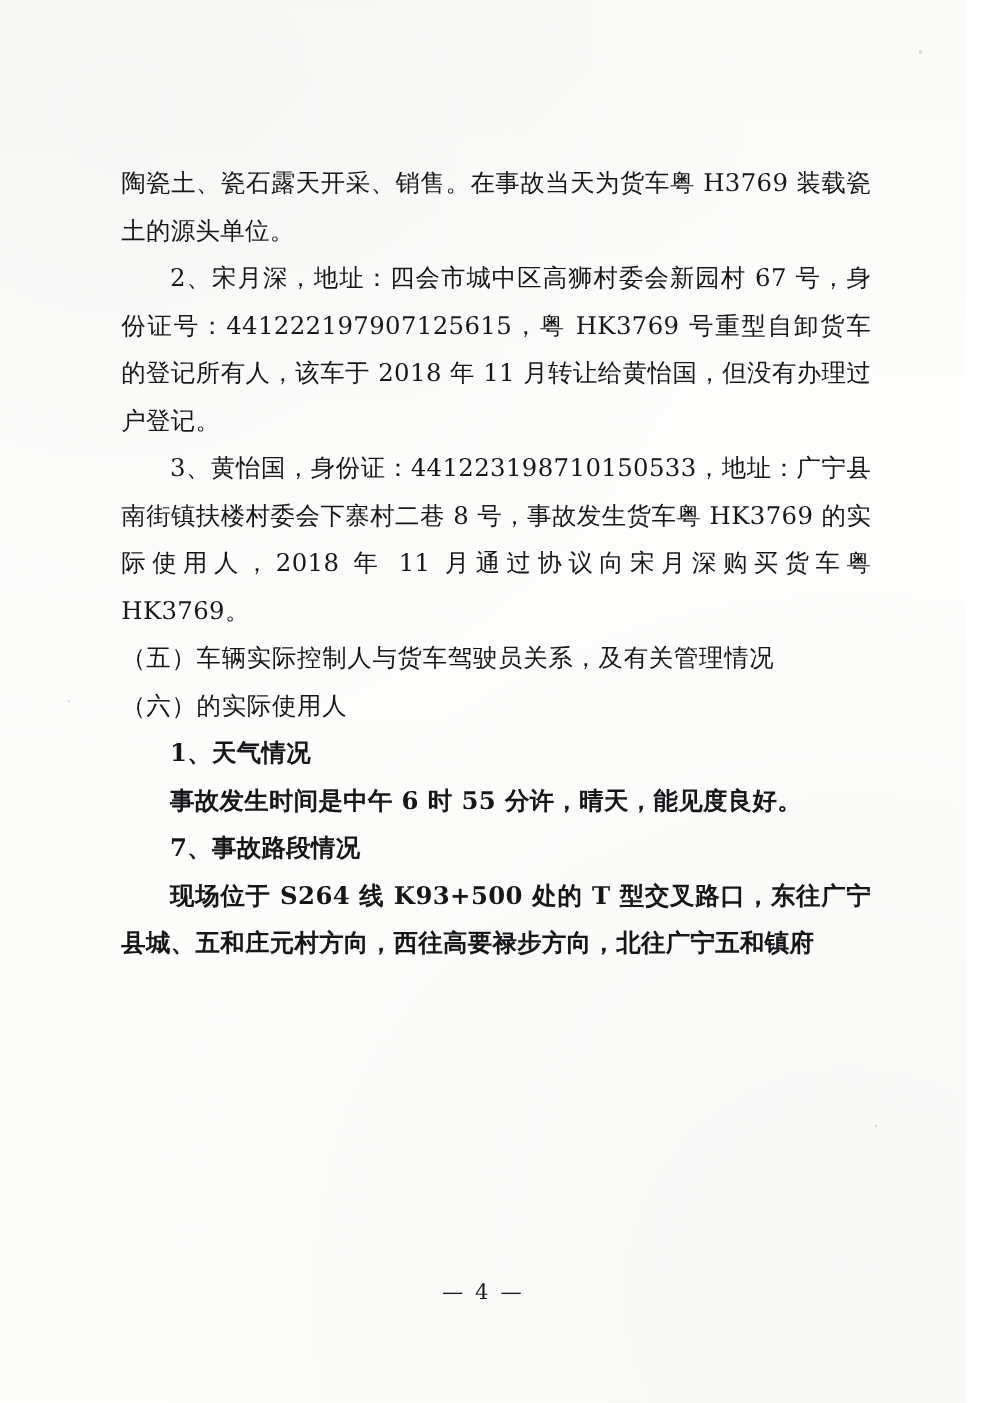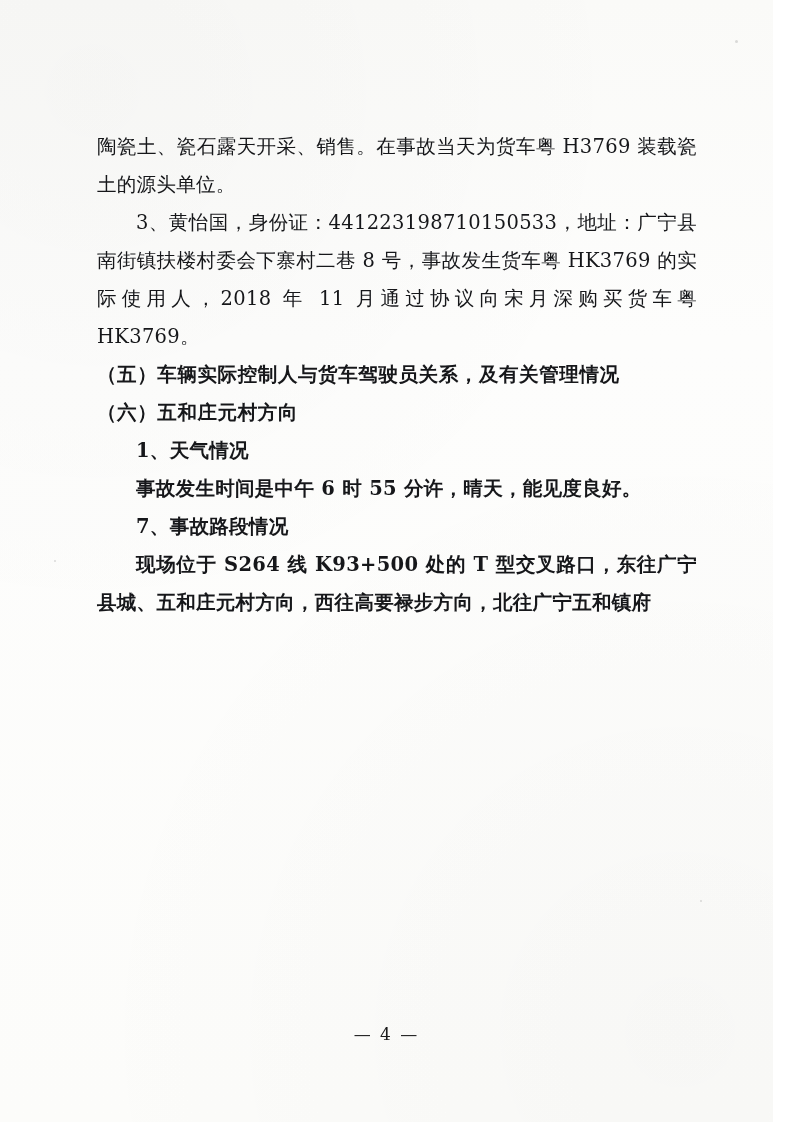--- a/index.html
+++ b/index.html
@@ -44,21 +44,21 @@
     line-height: 38px;
     letter-spacing: 0.3px;
     text-align: justify;
     text-justify: inter-ideograph;
     color: #16171a;
   }
   p.indent {
     text-indent: 39px;
   }
   p.heading {
-    font-weight: 700;
+    font-weight: 400;
     text-indent: 0;
     letter-spacing: 0.6px;
   }
   p.sub {
     text-indent: 39px;
     font-weight: bold;
   }
   .blk {
     margin-bottom: 0px;
   }
@@ -86,23 +86,24 @@
 
 <div class="page">
   <div class="paper-tint"></div>
 
   <div class="speck" style="left:735px; top:40px; width:3px; height:3px;"></div>
   <div class="speck" style="left:54px; top:560px; width:2px; height:2px;"></div>
   <div class="speck" style="left:700px; top:900px; width:2px; height:2px;"></div>
 
   <div class="content">
     <p class="blk">陶瓷土、瓷石露天开采、销售。在事故当天为货车粤 H3769 装载瓷土的源头单位。</p>
+    <p class="indent blk">2、宋月深，地址：四会市城中区高狮村委会新园村 67 号，身份证号：441222197907125615，粤 HK3769 号重型自卸货车的登记所有人，该车于 2018 年 11 月转让给黄怡国，但没有办理过户登记。</p>
     <p class="indent blk">3、黄怡国，身份证：441223198710150533，地址：广宁县南街镇扶楼村委会下寨村二巷 8 号，事故发生货车粤 HK3769 的实际使用人，2018 年 11 月通过协议向宋月深购买货车粤 HK3769。</p>
     <p class="heading blk">（五）车辆实际控制人与货车驾驶员关系，及有关管理情况</p>
-    <p class="heading blk">（六）五和庄元村方向</p>
+    <p class="heading blk">（六）的实际使用人</p>
     <p class="sub blk">1、天气情况</p>
     <p class="sub blk">事故发生时间是中午 6 时 55 分许，晴天，能见度良好。</p>
     <p class="sub blk">7、事故路段情况</p>
     <p class="sub blk">现场位于 S264 线 K93+500 处的 T 型交叉路口，东往广宁县城、五和庄元村方向，西往高要禄步方向，北往广宁五和镇府</p>
   </div>
 
   <div class="footer">— 4 —</div>
 </div>
 
 </body></html>

